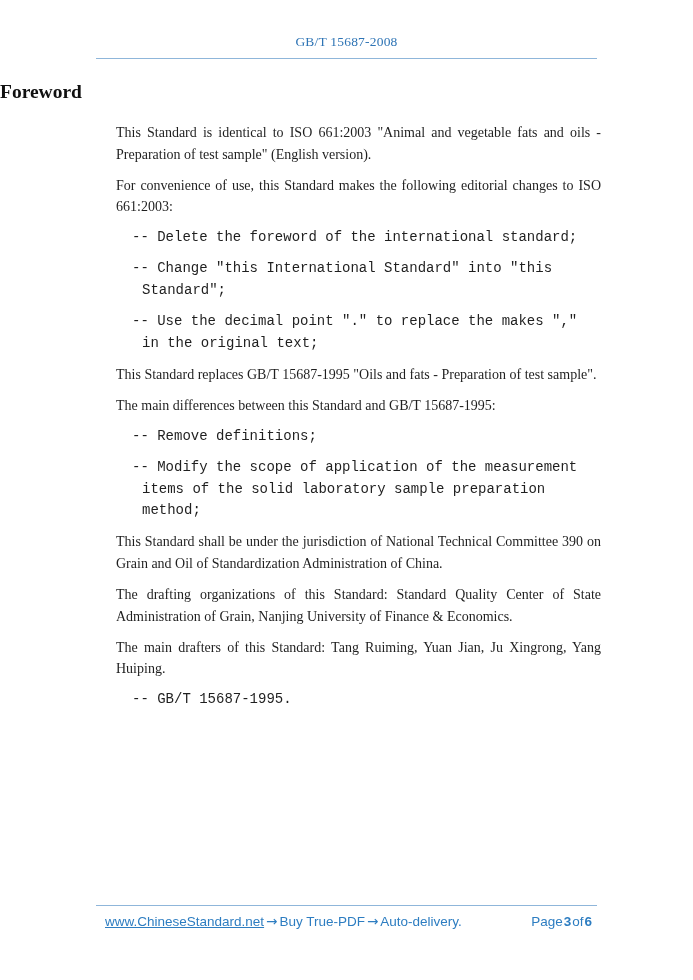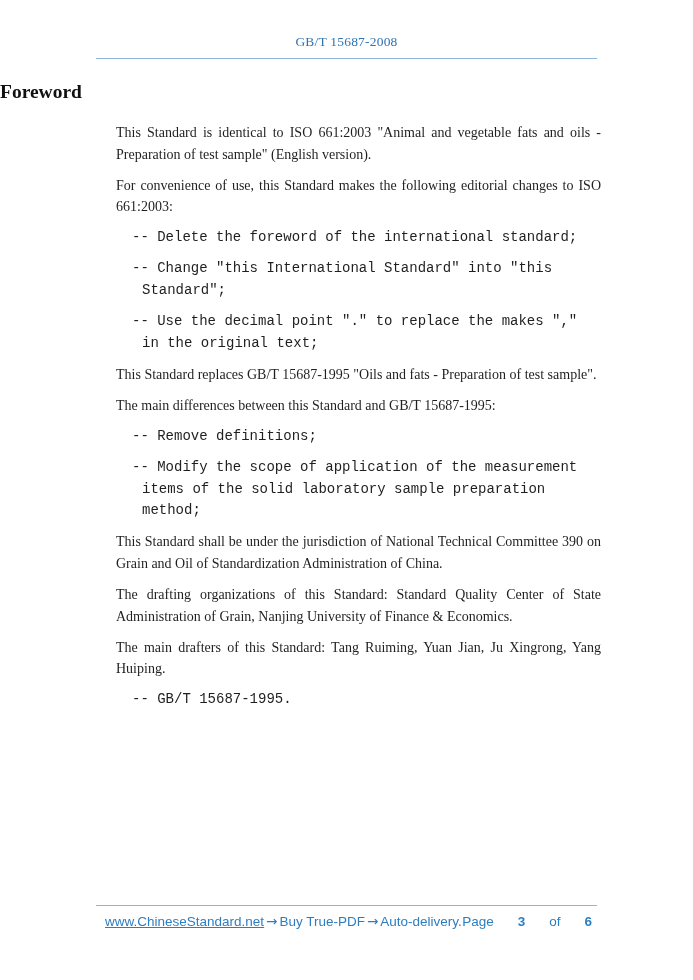--- a/index.html
+++ b/index.html
@@ -91,21 +91,21 @@
     color: #2d7dc1;
     text-decoration: underline;
     cursor: pointer;
   }
   .arrow {
     font-family: "DejaVu Sans", sans-serif;
   }
   .footer-right {
     display: flex;
     align-items: flex-end;
-    gap: 24px;
+    gap: 1px;
   }
   .bold {
     font-weight: bold;
   }
 </style>
 </head>
 <body>
 
 <div class="page">
 

